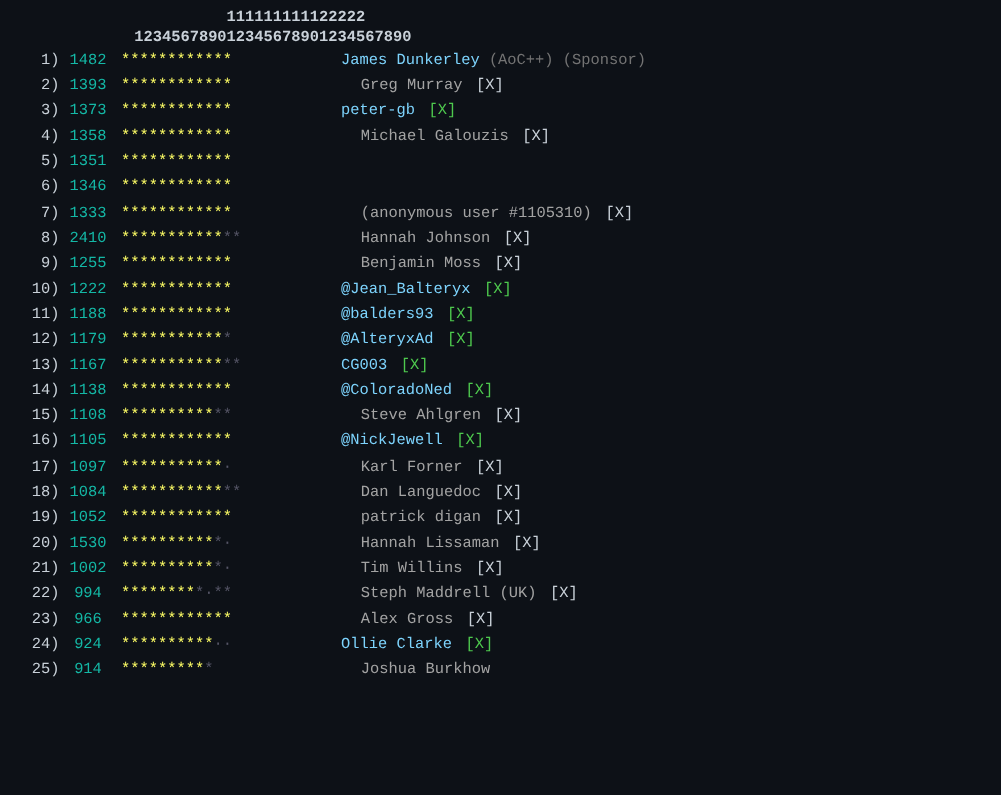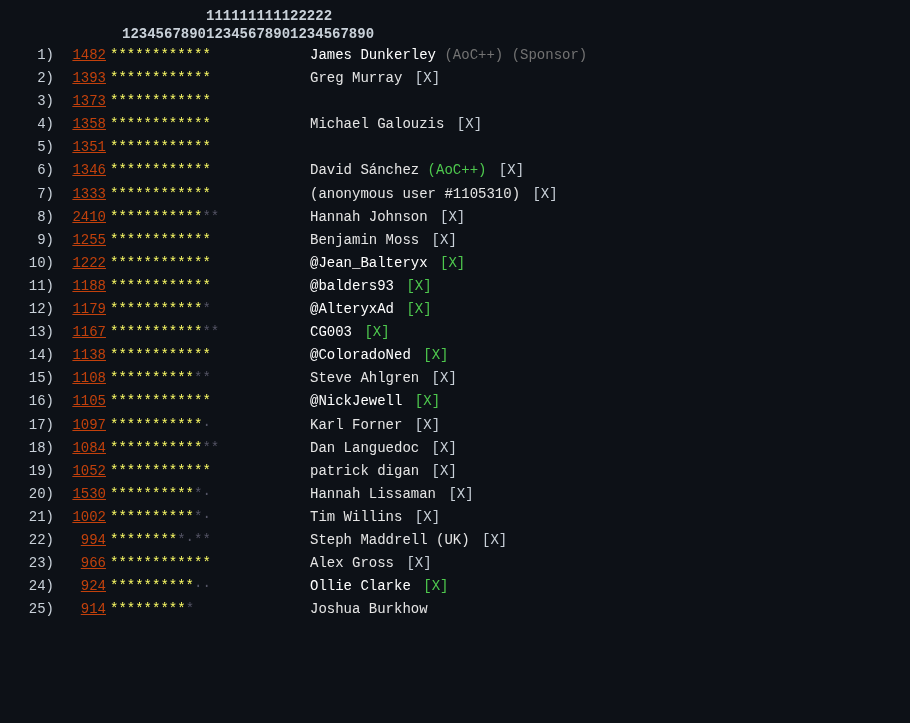--- a/index.html
+++ b/index.html
@@ -29,43 +29,43 @@
       line-height: 1.65;
     }
     .rank {
       width: 42px;
       text-align: right;
       color: #c9d1d9;
       flex-shrink: 0;
     }
     .score {
       width: 52px;
-      text-align: right;
-      color: #c2410c;
+      text-align: center;
+      color: #14b8a6;
       margin-right: 4px;
       flex-shrink: 0;
-      text-decoration: underline;
     }
     .stars {
       width: 200px;
       flex-shrink: 0;
       color: #ffff66;
       letter-spacing: 0;
     }
     .stars .dim {
       color: #555566;
     }
     .name-col {
       flex: 1;
     }
     .name-green {
-      color: #ffffff;
+      color: #7dd3fc;
     }
     .name-white {
-      color: #e5e5e5;
+      color: #a3a3a3;
+      margin-left: 18px;
     }
     .tag {
       color: #4ec94e;
       margin-left: 4px;
     }
     .tag-white {
       color: #c9d1d9;
       margin-left: 4px;
     }
     .sponsor {
@@ -90,37 +90,37 @@
     <div class="row">
       <span class="rank">2)</span>
       <span class="score">1393</span>
       <span class="stars"><span style="color: rgb(255, 255, 102);">************</span></span>
       <span class="name-col"><span class="name-white">Greg Murray</span><span class="tag-white"> [X]</span></span>
     </div>
     <div class="row">
       <span class="rank">3)</span>
       <span class="score">1373</span>
       <span class="stars"><span style="color: rgb(255, 255, 102);">************</span></span>
+      <span class="name-col"><span class="name-green">peter-gb</span><span class="tag"> [X]</span></span>
     </div>
     <div class="row">
       <span class="rank">4)</span>
       <span class="score">1358</span>
       <span class="stars"><span style="color: rgb(255, 255, 102);">************</span></span>
       <span class="name-col"><span class="name-white">Michael Galouzis</span><span class="tag-white"> [X]</span></span>
     </div>
     <div class="row">
       <span class="rank">5)</span>
       <span class="score">1351</span>
       <span class="stars"><span style="color: rgb(255, 255, 102);">************</span></span>
     </div>
     <div class="row">
       <span class="rank">6)</span>
       <span class="score">1346</span>
       <span class="stars"><span style="color: rgb(255, 255, 102);">************</span></span>
-      <span class="name-col"><span class="name-white">David Sánchez</span><span class="aocpp"> (AoC++)</span><span class="tag-white"> [X]</span></span>
     </div>
     <div class="row">
       <span class="rank">7)</span>
       <span class="score">1333</span>
       <span class="stars"><span style="color: rgb(255, 255, 102);">************</span></span>
       <span class="name-col"><span class="name-white">(anonymous user #1105310)</span><span class="tag-white"> [X]</span></span>
     </div>
     <div class="row">
       <span class="rank">8)</span>
       <span class="score">2410</span>

